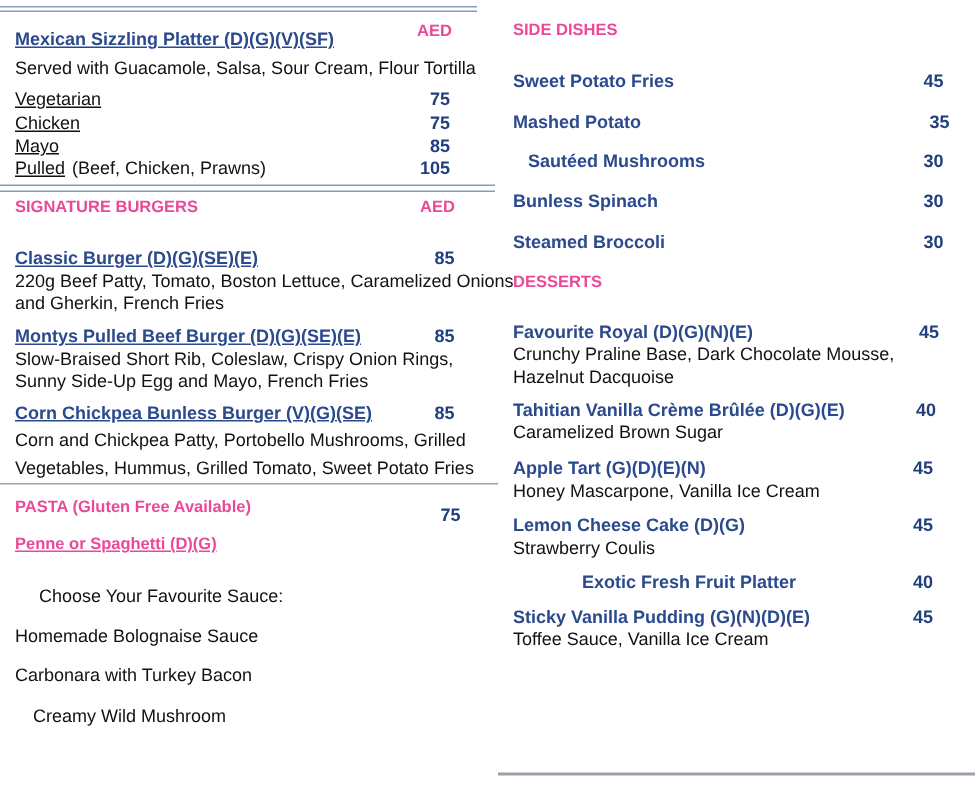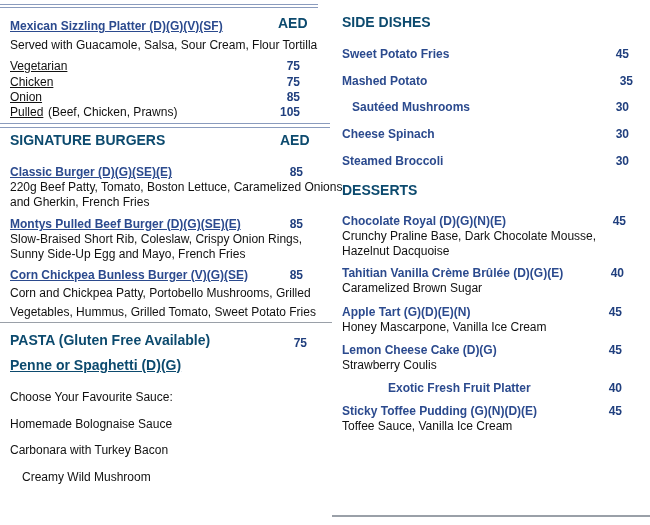--- a/index.html
+++ b/index.html
@@ -1,42 +1,42 @@
 <!DOCTYPE html>
 <html><head>
 <meta charset="utf-8">
 <style>
   html, body { margin: 0; padding: 0; background: #ffffff; }
   body { width: 650px; height: 525px; position: relative; overflow: hidden;
          font-family: "Liberation Sans", sans-serif; color: #111; }
   .abs { position: absolute; white-space: nowrap; }
   .bl { color: #2b4a8e; }
   .link { color: #2b4a8e; text-decoration: underline; }
-  .hdr { font-size: 14px; font-weight: bold; color: #0c4a6e; }
+  .hdr { font-size: 11px; font-weight: bold; color: #ec4899; }
   .item { font-size: 12px; font-weight: bold; }
   .desc { font-size: 12px; color: #111; }
   .price { font-size: 12px; font-weight: bold; color: #203f7e; text-align: right; }
   .line { position: absolute; height: 1px; background: #8a9bbd; }
   .lineg { position: absolute; height: 2px; background: #9aa0a8; }
 </style>
 </head>
 <body>
 
 <div class="line" style="left:0;top:4px;width:318px;"></div>
 <div class="line" style="left:0;top:7px;width:318px;"></div>
 
 <div class="abs item link" style="left:10px;top:19px;font-size:12px;">Mexican Sizzling Platter (D)(G)(V)(SF)</div>
 <div class="abs hdr" style="left:278px;top:15px;">AED</div>
 <div class="abs desc" style="left:10px;top:38px;">Served with Guacamole, Salsa, Sour Cream, Flour Tortilla</div>
 
 <div class="abs desc link" style="left:10px;top:59px;">Vegetarian</div>
 <div class="abs price" style="left:270px;top:59px;width:30px;">75</div>
 <div class="abs desc link" style="left:10px;top:75px;">Chicken</div>
 <div class="abs price" style="left:270px;top:75px;width:30px;">75</div>
-<div class="abs desc link" style="left:10px;top:90px;">Onion</div>
+<div class="abs desc link" style="left:10px;top:90px;">Mayo</div>
 <div class="abs price" style="left:270px;top:90px;width:30px;">85</div>
 <div class="abs desc link" style="left:10px;top:105px;">Pulled</div>
 <div class="abs desc bl" style="left:48px;top:105px;">(Beef, Chicken, Prawns)</div>
 <div class="abs price" style="left:270px;top:105px;width:30px;">105</div>
 
 <div class="line" style="left:0;top:123px;width:330px;"></div>
 <div class="line" style="left:0;top:127px;width:330px;"></div>
 
 <div class="abs hdr" style="left:10px;top:132px;">SIGNATURE BURGERS</div>
 <div class="abs hdr" style="left:280px;top:132px;">AED</div>
@@ -54,56 +54,56 @@
 <div class="abs item link" style="left:10px;top:268px;">Corn Chickpea Bunless Burger (V)(G)(SE)</div>
 <div class="abs price" style="left:275px;top:268px;width:28px;">85</div>
 <div class="abs desc" style="left:10px;top:286px;">Corn and Chickpea Patty, Portobello Mushrooms, Grilled</div>
 <div class="abs desc" style="left:10px;top:305px;">Vegetables, Hummus, Grilled Tomato, Sweet Potato Fries</div>
 
 <div class="lineg" style="left:0;top:322px;width:332px;height:1px;"></div>
 
 <div class="abs hdr" style="left:10px;top:332px;">PASTA (Gluten Free Available)</div>
 <div class="abs price" style="left:285px;top:336px;width:22px;">75</div>
 <div class="abs hdr link" style="left:10px;top:357px;">Penne or Spaghetti (D)(G)</div>
-<div class="abs desc" style="left:10px;top:390px;">Choose Your Favourite Sauce:</div>
+<div class="abs desc" style="left:26px;top:390px;">Choose Your Favourite Sauce:</div>
 <div class="abs desc" style="left:10px;top:417px;">Homemade Bolognaise Sauce</div>
 <div class="abs desc" style="left:10px;top:443px;">Carbonara with Turkey Bacon</div>
 <div class="abs desc" style="left:10px;top:470px;margin-left:12px;">Creamy Wild Mushroom</div>
 
 <div class="abs hdr" style="left:342px;top:14px;">SIDE DISHES</div>
 <div class="abs item bl" style="left:342px;top:47px;">Sweet Potato Fries</div>
 <div class="abs price" style="left:605px;top:47px;width:24px;">45</div>
 <div class="abs item bl" style="left:342px;top:74px;">Mashed Potato</div>
 <div class="abs price" style="left:609px;top:74px;width:24px;">35</div>
 <div class="abs item bl" style="left:352px;top:100px;">Sautéed Mushrooms</div>
 <div class="abs price" style="left:605px;top:100px;width:24px;">30</div>
-<div class="abs item bl" style="left:342px;top:127px;">Cheese Spinach</div>
+<div class="abs item bl" style="left:342px;top:127px;">Bunless Spinach</div>
 <div class="abs price" style="left:605px;top:127px;width:24px;">30</div>
 <div class="abs item bl" style="left:342px;top:154px;">Steamed Broccoli</div>
 <div class="abs price" style="left:605px;top:154px;width:24px;">30</div>
 
 <div class="abs hdr" style="left:342px;top:182px;">DESSERTS</div>
 
-<div class="abs item bl" style="left:342px;top:214px;">Chocolate Royal (D)(G)(N)(E)</div>
+<div class="abs item bl" style="left:342px;top:214px;">Favourite Royal (D)(G)(N)(E)</div>
 <div class="abs price" style="left:600px;top:214px;width:26px;">45</div>
 <div class="abs desc" style="left:342px;top:229px;">Crunchy Praline Base, Dark Chocolate Mousse,</div>
 <div class="abs desc" style="left:342px;top:244px;">Hazelnut Dacquoise</div>
 
 <div class="abs item bl" style="left:342px;top:266px;">Tahitian Vanilla Crème Brûlée (D)(G)(E)</div>
 <div class="abs price" style="left:598px;top:266px;width:26px;">40</div>
 <div class="abs desc" style="left:342px;top:281px;">Caramelized Brown Sugar</div>
 
 <div class="abs item bl" style="left:342px;top:305px;">Apple Tart (G)(D)(E)(N)</div>
 <div class="abs price" style="left:596px;top:305px;width:26px;">45</div>
 <div class="abs desc" style="left:342px;top:320px;">Honey Mascarpone, Vanilla Ice Cream</div>
 
 <div class="abs item bl" style="left:342px;top:343px;">Lemon Cheese Cake (D)(G)</div>
 <div class="abs price" style="left:596px;top:343px;width:26px;">45</div>
 <div class="abs desc" style="left:342px;top:358px;">Strawberry Coulis</div>
 
 <div class="abs item bl" style="left:342px;top:381px;margin-left:46px;">Exotic Fresh Fruit Platter</div>
 <div class="abs price" style="left:596px;top:381px;width:26px;">40</div>
 
-<div class="abs item bl" style="left:342px;top:404px;">Sticky Toffee Pudding (G)(N)(D)(E)</div>
+<div class="abs item bl" style="left:342px;top:404px;">Sticky Vanilla Pudding (G)(N)(D)(E)</div>
 <div class="abs price" style="left:596px;top:404px;width:26px;">45</div>
 <div class="abs desc" style="left:342px;top:419px;">Toffee Sauce, Vanilla Ice Cream</div>
 
 <div class="lineg" style="left:332px;top:515px;width:318px;"></div>
 
 </body></html>

